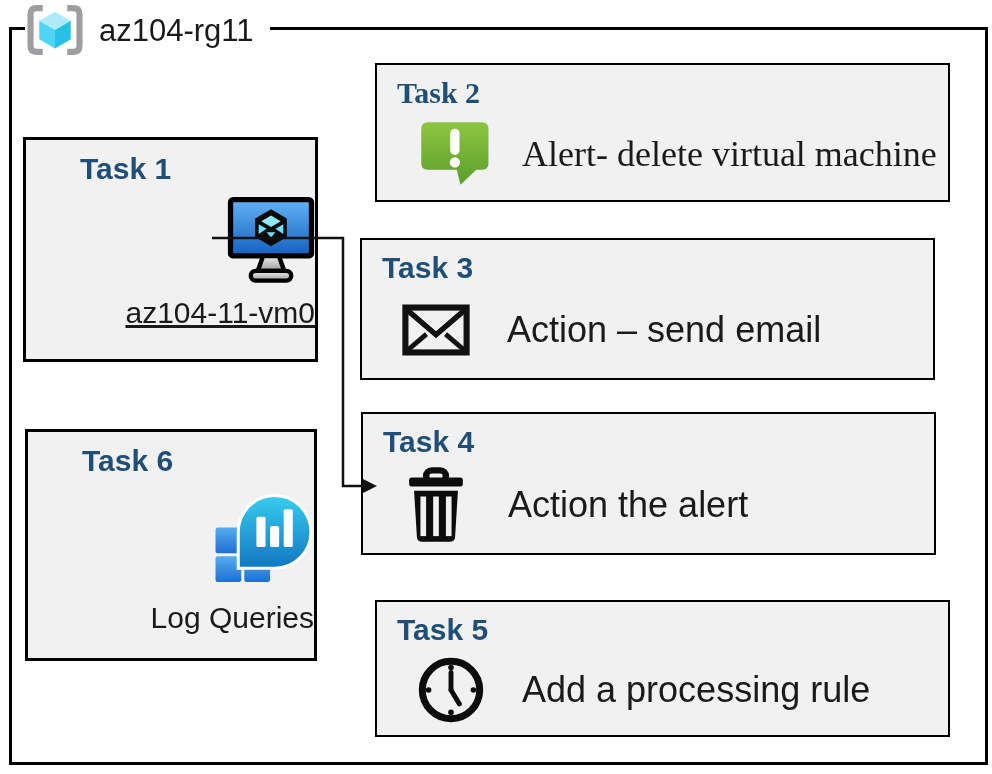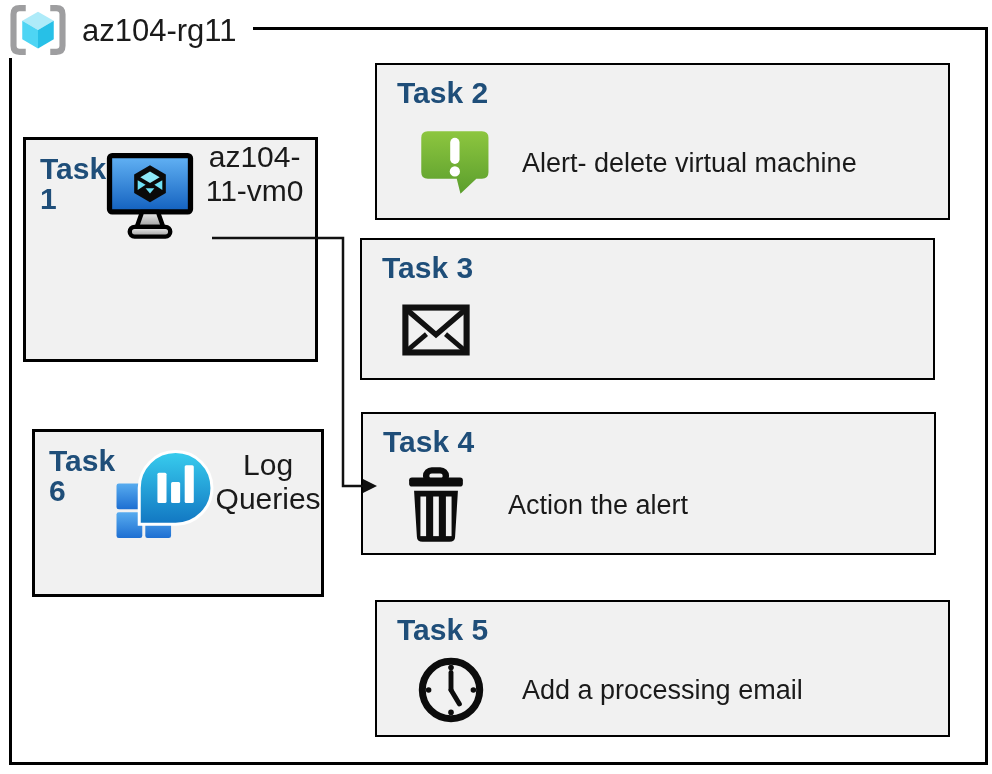--- a/index.html
+++ b/index.html
@@ -2,45 +2,45 @@
 <html style="--heading-blue: #1F4E79; --box-fill: #F1F1F1; --box-border: #000000; --text-color: #1A1A1A; --alert-green-top: #8DC63F; --alert-green-bottom: #5B9E2D; --vm-screen-top: #63B3F5; --vm-screen-bottom: #1260BE; --cube-cyan-top: #AEEBF9; --cube-cyan-left: #4ED5F4; --cube-cyan-right: #27C0E7; --bracket-gray: #9E9EA0; --log-bubble-top: #38CDEE; --log-bubble-bottom: #1176C2; --log-square-top: #58ACEF; --log-square-bottom: #1E6FD2;"><head>
 <meta charset="utf-8">
 <style>
   html,body{margin:0;padding:0;background:#fff;}
   #stage{
     position:relative;width:992px;height:774px;background:#fff;overflow:hidden;
     font-family:"Liberation Sans", sans-serif;color:var(--text-color,#1a1a1a);
   }
   
   #rg-frame{position:absolute;left:9px;top:27px;width:973px;height:732px;border:3px solid var(--box-border,#000);z-index:0;}
-  #rg-header{position:absolute;left:8px;top:2px;height:56px;display:flex;align-items:center;gap:16px;background:#fff;padding:0 16px 0 2px;z-index:2;}
+  #rg-header{position:absolute;left:25px;top:2px;height:56px;display:flex;align-items:center;gap:16px;background:#fff;padding:0 16px 0 2px;z-index:2;}
   #rg-header .rg-title{font-size:31px;line-height:1;white-space:nowrap;}
   
   .task-box{position:absolute;background:var(--box-fill,#F1F1F1);box-sizing:border-box;z-index:1;}
   .task-box.left{border:3px solid var(--box-border,#000);}
   .task-box.right{border:2px solid var(--box-border,#000);}
   .task-heading{font-weight:700;font-size:30px;color:var(--heading-blue,#1F4E79);line-height:1;}
   .left .task-heading{padding:14px 0 0 14px;}
   .right .task-heading{padding:13px 0 0 20px;}
   
-  .vstack{display:flex;flex-direction:row;align-items:flex-start;}
+  .vstack{display:flex;flex-direction:column;align-items:flex-end;padding-left:40px;}
   .vstack .icon-slot{margin-top:12px;}
   .item-label{font-size:30px;text-align:center;}
   
   .hrow{position:absolute;left:0;right:0;top:42px;bottom:0;}
   .hrow .icon-slot{position:absolute;top:50%;transform:translateY(-50%);}
-  .hrow .desc-label{position:absolute;left:145px;top:50%;transform:translateY(-50%);font-size:27px;white-space:nowrap;}
+  .hrow .desc-label{position:absolute;left:145px;top:50%;transform:translateY(-50%);font-size:36px;white-space:nowrap;}
   
   #box-task1{left:23px;top:137px;width:295px;height:225px;}
-  #box-task6{left:25px;top:429px;width:292px;height:168px;margin-left:7px;}
-  #box-task2{left:375px;top:63px;width:575px;height:157px;}
+  #box-task6{left:25px;top:429px;width:292px;height:232px;}
+  #box-task2{left:375px;top:63px;width:575px;height:139px;font-family:Liberation Serif, serif;}
   #box-task3{left:360px;top:238px;width:575px;height:142px;}
   #box-task4{left:361px;top:412px;width:575px;height:143px;}
   #box-task5{left:375px;top:600px;width:575px;height:137px;}
-  #box-task1 .item-label{}
+  #box-task1 .item-label{margin-top:10px;text-decoration:underline;}
   #box-task6 .item-label{margin-top:16px;}
   #box-task2 .icon-slot{left:34px;}
   #box-task3 .icon-slot{left:40px;}
   #box-task4 .icon-slot{left:44px;}
   #box-task5 .icon-slot{left:39px;}
   
   #connector{position:absolute;left:0;top:0;width:992px;height:774px;z-index:3;pointer-events:none;}
   svg{display:block;}
 </style>
 </head>
@@ -140,20 +140,21 @@
     <div class="task-heading">Task 3</div>
     <div class="hrow">
       <span class="icon-slot">
         <svg width="68" height="52" viewBox="0 0 100 76">
           <rect x="5" y="5" width="90" height="66" fill="none" stroke="#111" stroke-width="9"></rect>
           <path d="M7,8 L50,45 L93,8" fill="none" stroke="#111" stroke-width="8"></path>
           <path d="M8,68 L36,44" stroke="#111" stroke-width="7" fill="none"></path>
           <path d="M92,68 L64,44" stroke="#111" stroke-width="7" fill="none"></path>
         </svg>
       </span>
+      <span class="desc-label">Action – send email</span>
     </div>
   </div>
 
   <div id="box-task4" class="task-box right">
     <div class="task-heading">Task 4</div>
     <div class="hrow">
       <span class="icon-slot">
         <svg width="58" height="80" viewBox="0 0 82 112">
           <rect x="27" y="7" width="28" height="16" rx="8" fill="none" stroke="#0C0C0C" stroke-width="9"></rect>
           <rect x="3" y="17" width="76" height="13" rx="4" fill="#0C0C0C"></rect>
@@ -174,21 +175,21 @@
         <svg width="70" height="70" viewBox="0 0 100 100">
           <circle cx="50" cy="50" r="41" fill="none" stroke="#0C0C0C" stroke-width="10"></circle>
           <circle cx="50" cy="18" r="4" fill="#0C0C0C"></circle>
           <circle cx="82" cy="50" r="4" fill="#0C0C0C"></circle>
           <circle cx="50" cy="82" r="4" fill="#0C0C0C"></circle>
           <circle cx="18" cy="50" r="4" fill="#0C0C0C"></circle>
           <path d="M50,50 V25" stroke="#0C0C0C" stroke-width="7" stroke-linecap="round"></path>
           <path d="M50,50 L62,70" stroke="#0C0C0C" stroke-width="7" stroke-linecap="round"></path>
         </svg>
       </span>
-      <span class="desc-label">Add a processing email</span>
+      <span class="desc-label">Add a processing rule</span>
     </div>
   </div>
 
   <svg id="connector" viewBox="0 0 992 774">
     <polyline points="212,238 343,238 343,486 364,486" fill="none" stroke="#111" stroke-width="2.5"></polyline>
     <polygon points="363,479 377,486 363,493" fill="#111"></polygon>
   </svg>
 
 </div>
 

